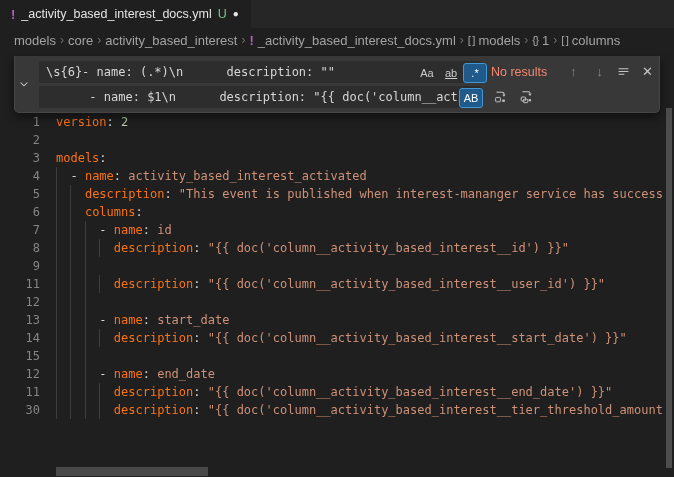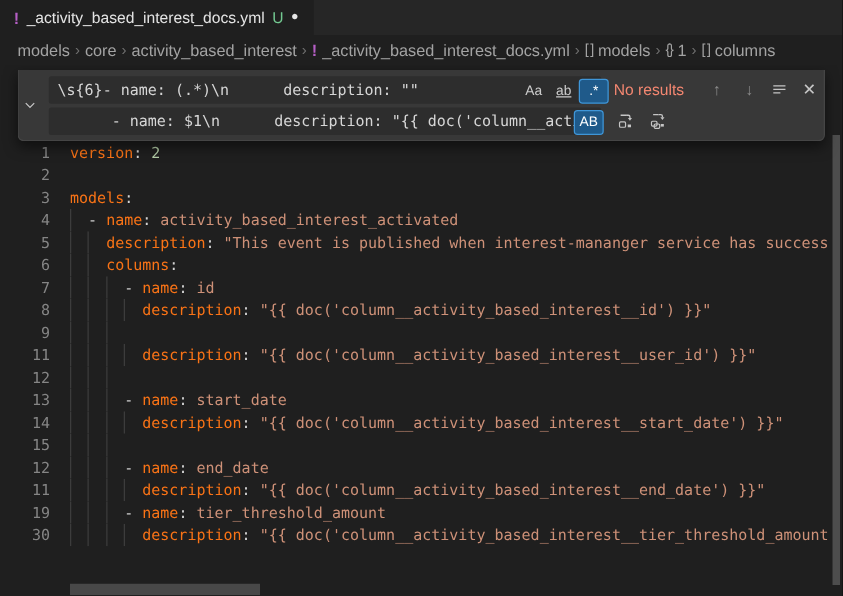--- a/index.html
+++ b/index.html
@@ -158,24 +158,20 @@
         </div>
         <div class="line">
           <span class="ln">12</span>
           <span class="code"><span class="guide" style="left: calc(0ch + 16px);"></span><span class="guide" style="left: calc(2ch + 16px);"></span><span class="guide" style="left: calc(4ch + 16px);"></span><span class="t-p">      - </span><span class="t-k">name</span><span class="t-p">:</span><span class="t-s"> end_date</span></span>
         </div>
         <div class="line">
           <span class="ln">11</span>
           <span class="code"><span class="guide" style="left: calc(0ch + 16px);"></span><span class="guide" style="left: calc(2ch + 16px);"></span><span class="guide" style="left: calc(4ch + 16px);"></span><span class="guide" style="left: calc(6ch + 16px);"></span><span class="t-p">        </span><span class="t-k">description</span><span class="t-p">:</span><span class="t-s"> "{{ doc('column__activity_based_interest__end_date') }}"</span></span>
         </div>
         <div class="line">
-          <span class="ln">19</span>
-          <span class="code"><span class="guide" style="left: calc(0ch + 16px);"></span><span class="guide" style="left: calc(2ch + 16px);"></span><span class="guide" style="left: calc(4ch + 16px);"></span><span class="t-p">      - </span><span class="t-k">name</span><span class="t-p">:</span><span class="t-s"> tier_threshold_amount</span></span>
-        </div>
-        <div class="line">
           <span class="ln">30</span>
           <span class="code"><span class="guide" style="left: calc(0ch + 16px);"></span><span class="guide" style="left: calc(2ch + 16px);"></span><span class="guide" style="left: calc(4ch + 16px);"></span><span class="guide" style="left: calc(6ch + 16px);"></span><span class="t-p">        </span><span class="t-k">description</span><span class="t-p">:</span><span class="t-s"> "{{ doc('column__activity_based_interest__tier_threshold_amount</span></span>
         </div>
       </div>
 
     <div class="hscroll"></div>
     <div class="vscroll"></div>
 
     <div class="findw">
       <div class="toggle-col">

